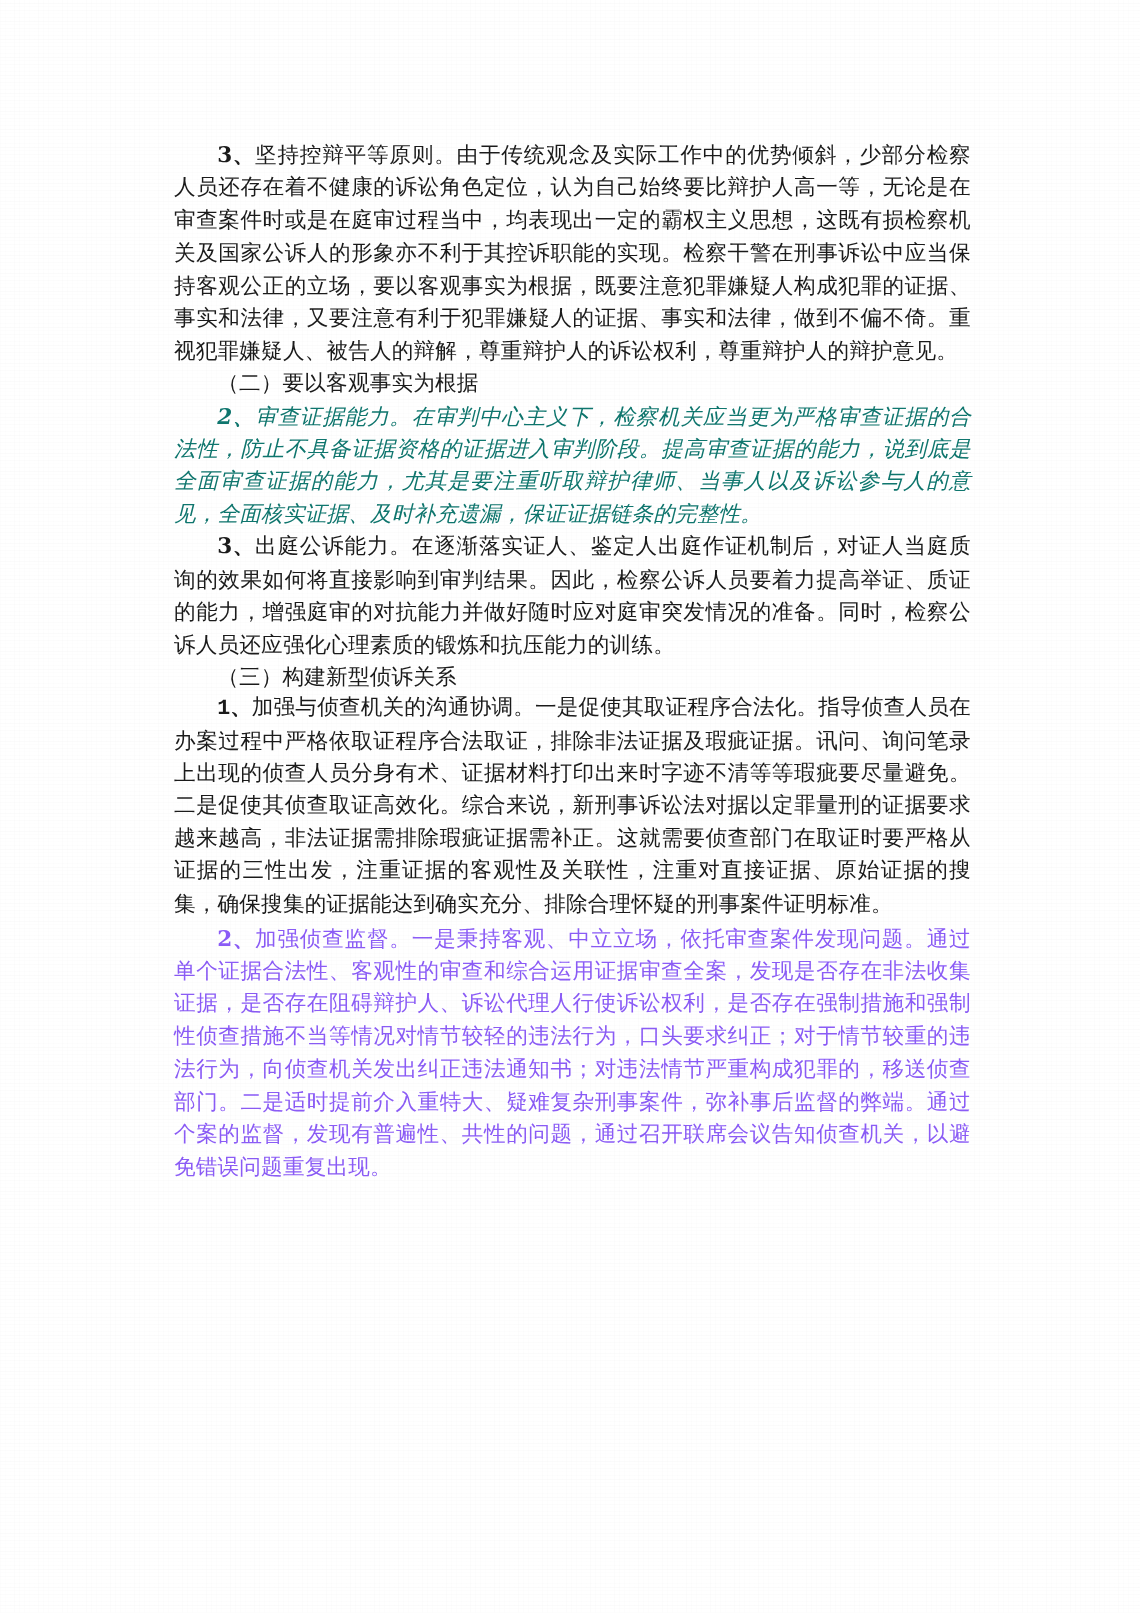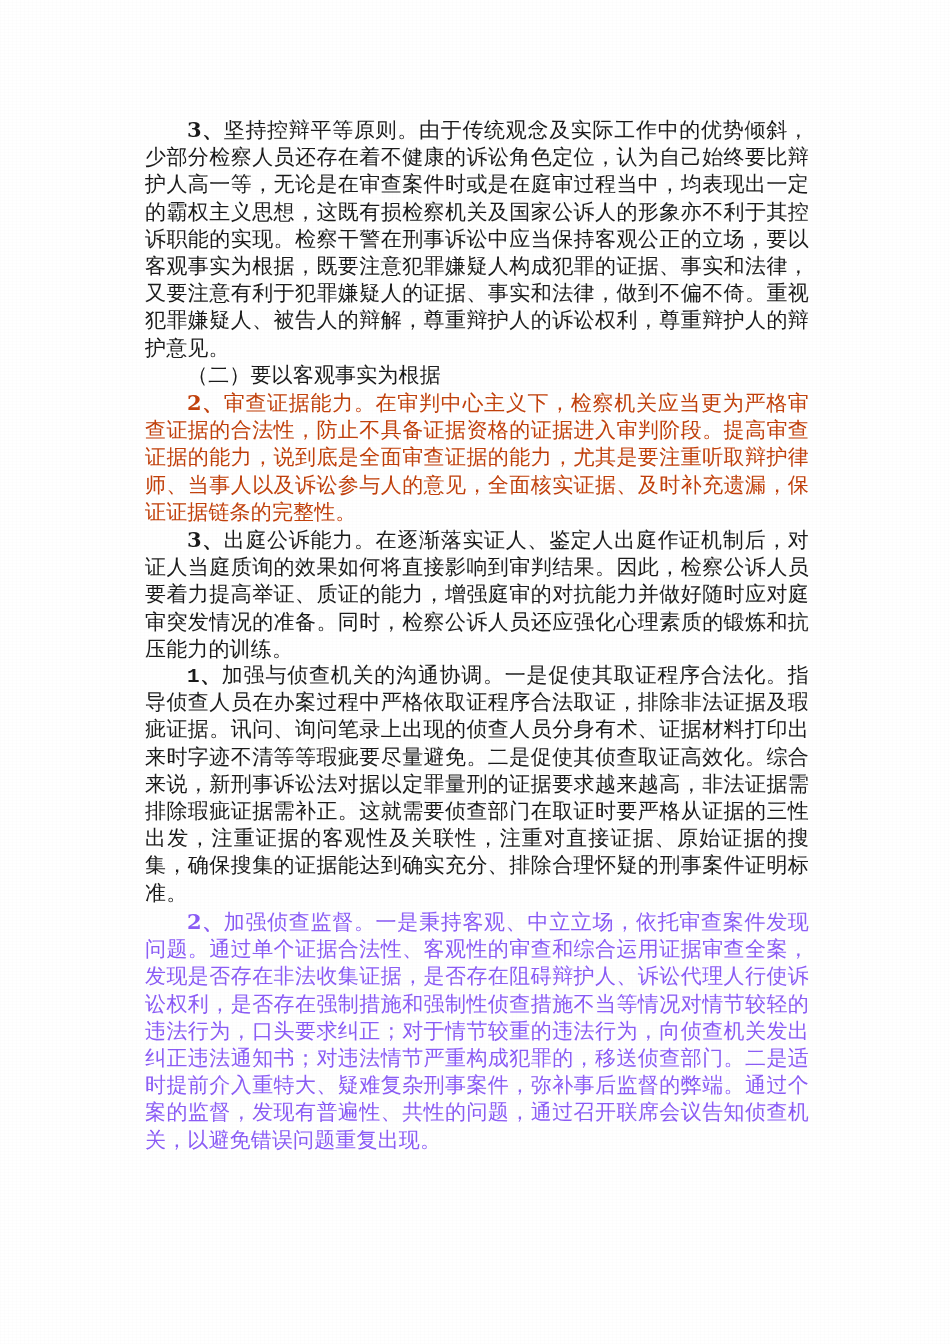--- a/index.html
+++ b/index.html
@@ -28,21 +28,21 @@
   #doc-body {
     position: absolute;
     left: 145px;
     top: 116px;
     width: 664px;
   }
 
   .para {
     margin: 0;
     padding: 0;
-    font-size: 21px;
+    font-size: 18px;
     line-height: 27.2px;
     color: #1b1b1b;
     text-align: justify;
     text-justify: inter-ideograph;
     text-indent: 2em;
     letter-spacing: 0.15px;
     word-break: break-all;
     font-weight: 400;
   }
 
@@ -73,24 +73,25 @@
 
 <div id="page-sheet" style="background: rgb(255, 255, 255);">
 
   <div id="doc-body">
 
     <p class="para" style="color: rgb(27, 27, 27);"><span class="marker">3、</span>坚持控辩平等原则。由于传统观念及实际工作中的优势倾斜，少部分检察人员还存在着不健康的诉讼角色定位，认为自己始终要比辩护人高一等，无论是在审查案件时或是在庭审过程当中，均表现出一定的霸权主义思想，这既有损检察机关及国家公诉人的形象亦不利于其控诉职能的实现。检察干警在刑事诉讼中应当保持客观公正的立场，要以客观事实为根据，既要注意犯罪嫌疑人构成犯罪的证据、事实和法律，又要注意有利于犯罪嫌疑人的证据、事实和法律，做到不偏不倚。重视犯罪嫌疑人、被告人的辩解，尊重辩护人的诉讼权利，尊重辩护人的辩护意见。</p>
 
     <p class="para heading" style="color: rgb(27, 27, 27);">（二）要以客观事实为根据</p>
 
 
-    <p class="para" style="color: #c2410c;"><span class="marker">2、</span>审查证据能力。在审判中心主义下，检察机关应当更为严格审查证据的合法性，防止不具备证据资格的证据进入审判阶段。提高审查证据的能力，说到底是全面审查证据的能力，尤其是要注重听取辩护律师、当事人以及诉讼参与人的意见，全面核实证据、及时补充遗漏，保证证据链条的完整性。</p>
+    <p class="para" style="color: #0f766e; font-style: italic;"><span class="marker">2、</span>审查证据能力。在审判中心主义下，检察机关应当更为严格审查证据的合法性，防止不具备证据资格的证据进入审判阶段。提高审查证据的能力，说到底是全面审查证据的能力，尤其是要注重听取辩护律师、当事人以及诉讼参与人的意见，全面核实证据、及时补充遗漏，保证证据链条的完整性。</p>
 
     <p class="para" style="color: rgb(27, 27, 27);"><span class="marker">3、</span>出庭公诉能力。在逐渐落实证人、鉴定人出庭作证机制后，对证人当庭质询的效果如何将直接影响到审判结果。因此，检察公诉人员要着力提高举证、质证的能力，增强庭审的对抗能力并做好随时应对庭审突发情况的准备。同时，检察公诉人员还应强化心理素质的锻炼和抗压能力的训练。</p>
 
+    <p class="para heading" style="color: rgb(27, 27, 27);">（三）构建新型侦诉关系</p>
 
     <p class="para" style="color: rgb(27, 27, 27); font-family: Liberation Mono, monospace;"><span class="marker">1、</span>加强与侦查机关的沟通协调。一是促使其取证程序合法化。指导侦查人员在办案过程中严格依取证程序合法取证，排除非法证据及瑕疵证据。讯问、询问笔录上出现的侦查人员分身有术、证据材料打印出来时字迹不清等等瑕疵要尽量避免。二是促使其侦查取证高效化。综合来说，新刑事诉讼法对据以定罪量刑的证据要求越来越高，非法证据需排除瑕疵证据需补正。这就需要侦查部门在取证时要严格从证据的三性出发，注重证据的客观性及关联性，注重对直接证据、原始证据的搜集，确保搜集的证据能达到确实充分、排除合理怀疑的刑事案件证明标准。</p>
 
     <p class="para" style="color: #8b5cf6;"><span class="marker">2、</span>加强侦查监督。一是秉持客观、中立立场，依托审查案件发现问题。通过单个证据合法性、客观性的审查和综合运用证据审查全案，发现是否存在非法收集证据，是否存在阻碍辩护人、诉讼代理人行使诉讼权利，是否存在强制措施和强制性侦查措施不当等情况对情节较轻的违法行为，口头要求纠正；对于情节较重的违法行为，向侦查机关发出纠正违法通知书；对违法情节严重构成犯罪的，移送侦查部门。二是适时提前介入重特大、疑难复杂刑事案件，弥补事后监督的弊端。通过个案的监督，发现有普遍性、共性的问题，通过召开联席会议告知侦查机关，以避免错误问题重复出现。</p>
 
   </div>
 
   <div id="scan-grain"></div>
 </div>
 

